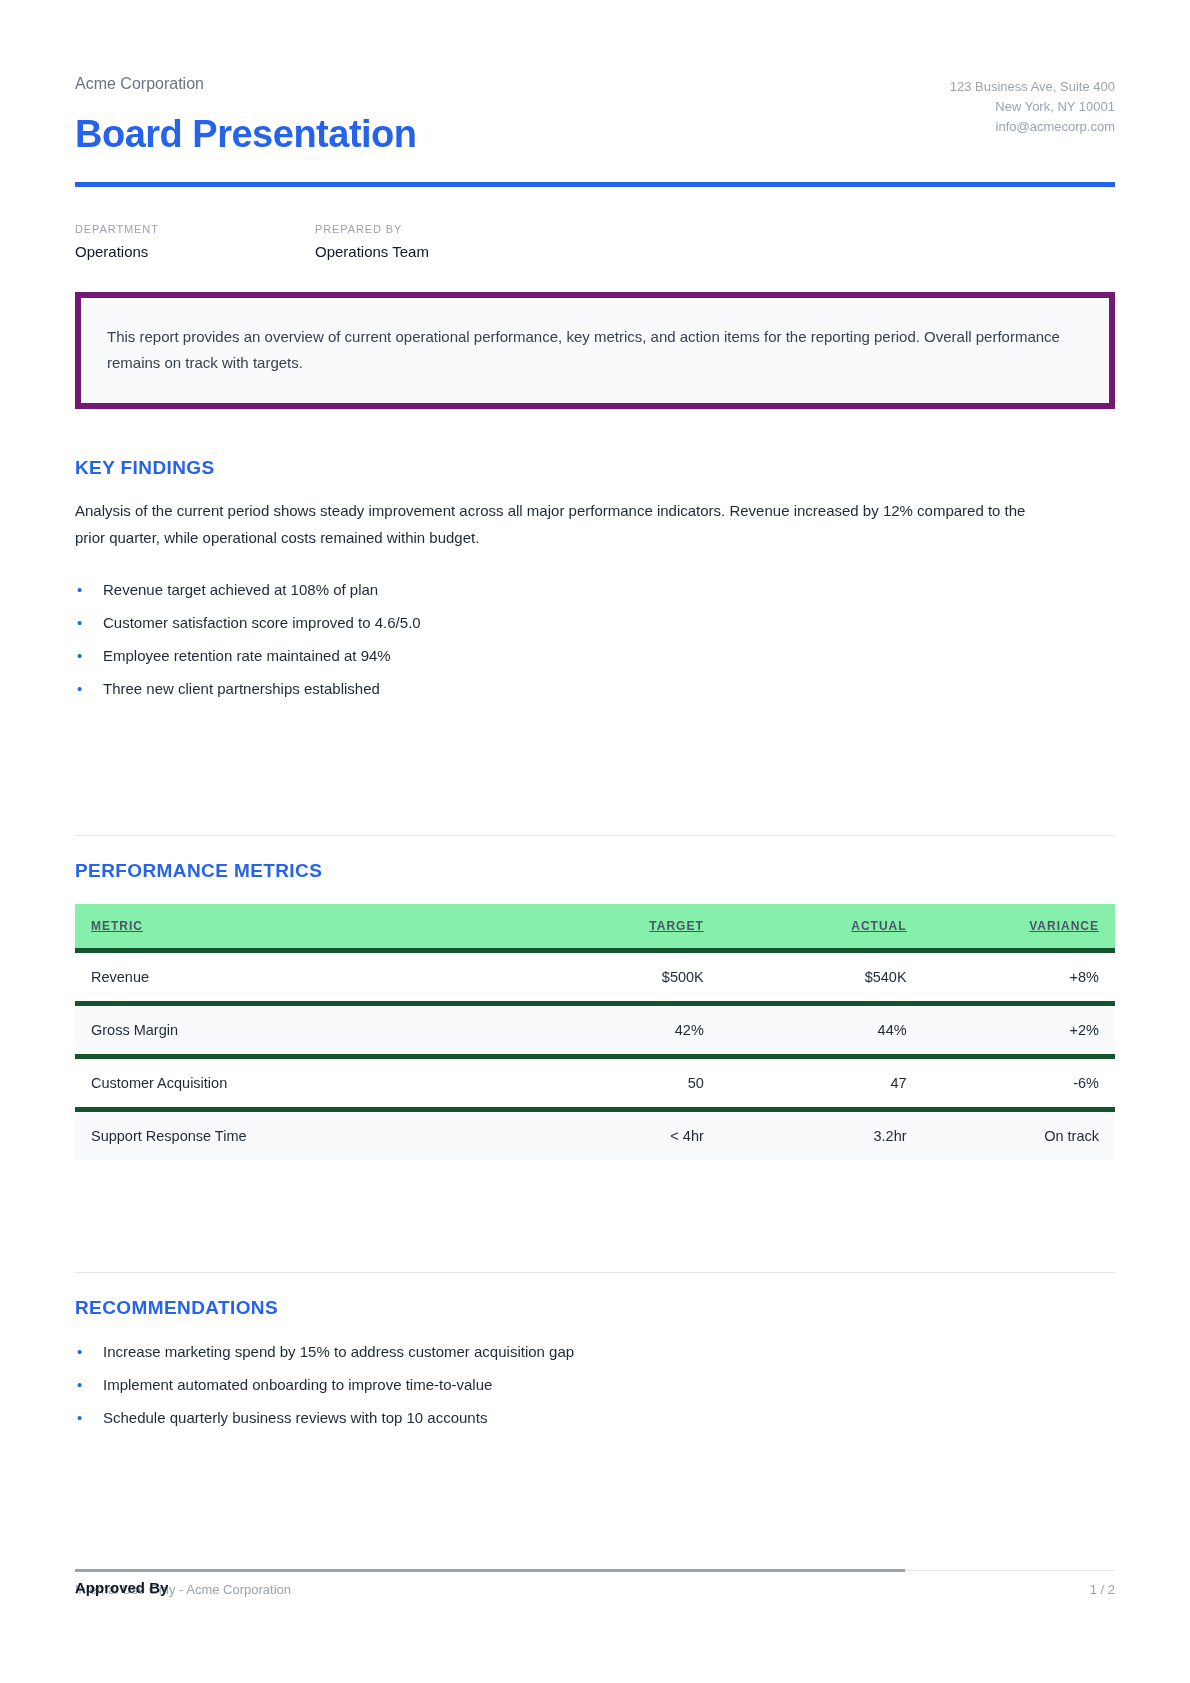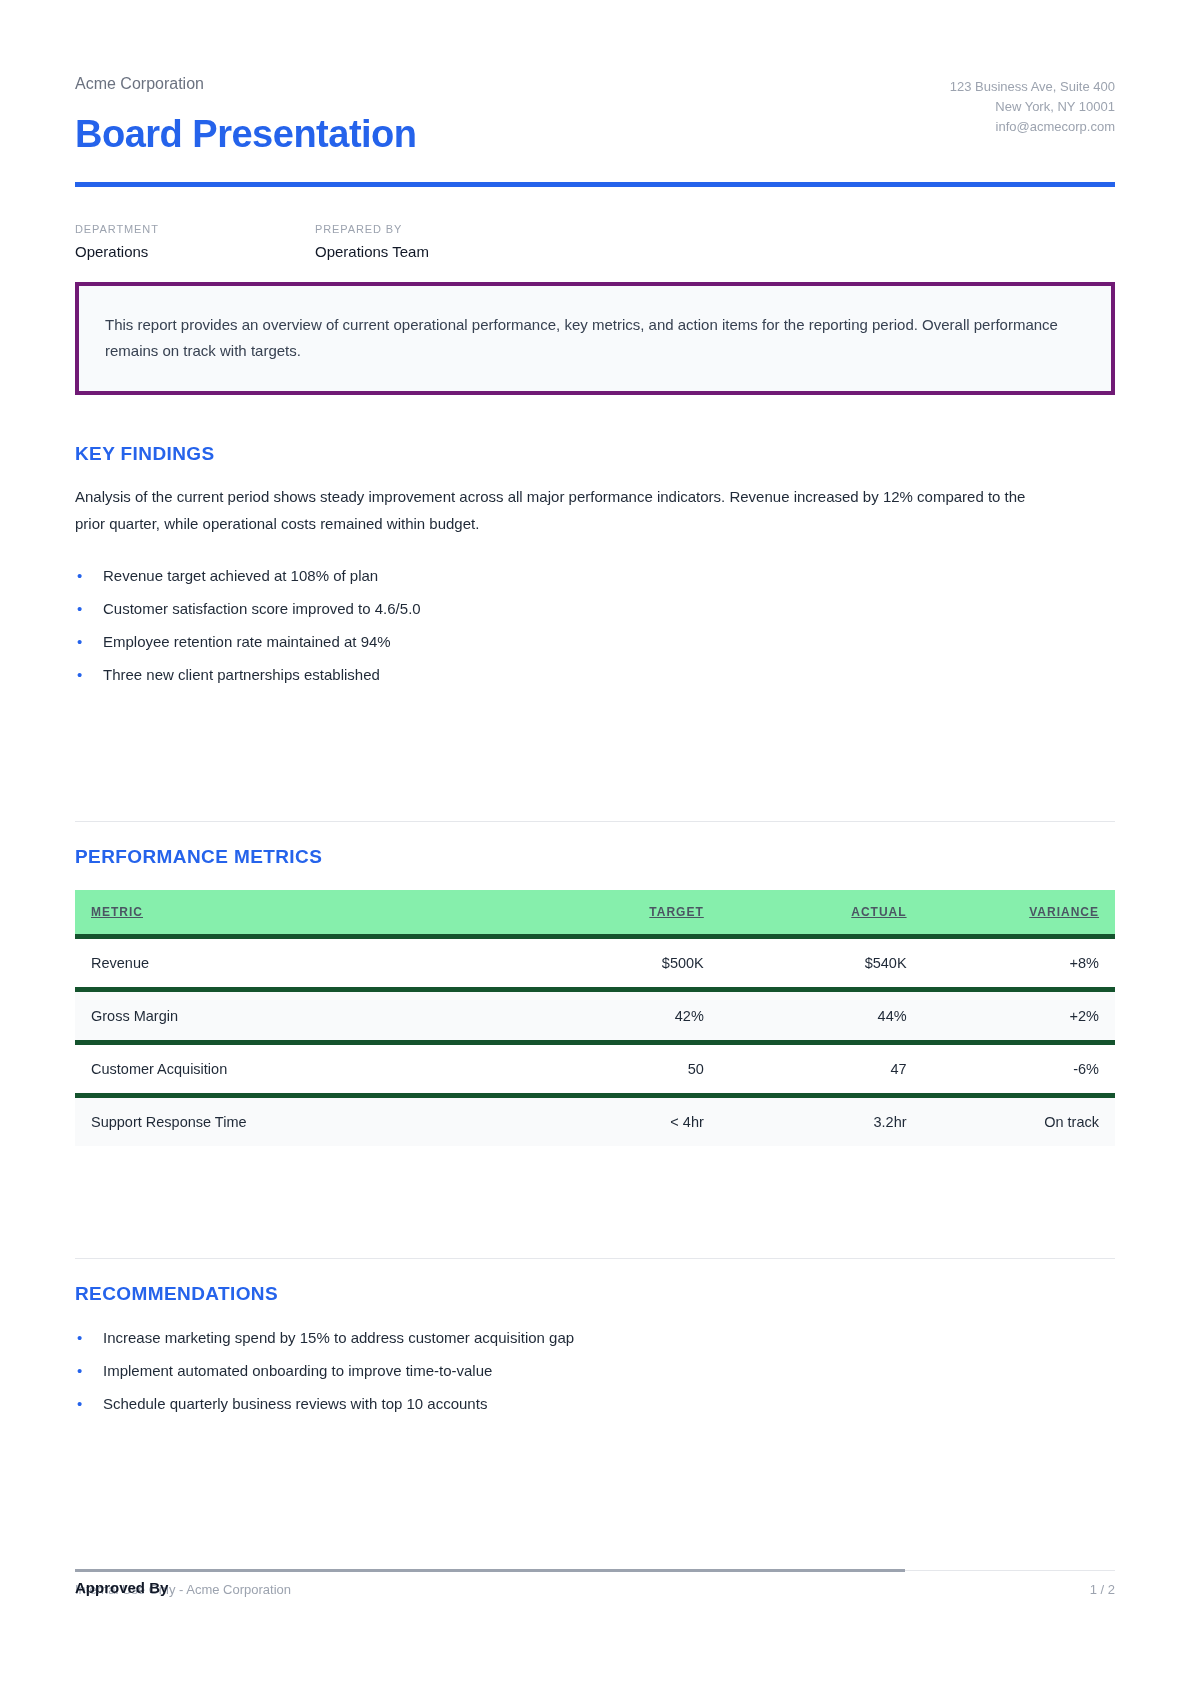--- a/index.html
+++ b/index.html
@@ -22,23 +22,23 @@
   .doc-title { font-size: 38px; font-weight: 700; color: #2563eb; margin-top: 20px; letter-spacing: -0.5px; }
   .address { text-align: right; font-size: 13px; color: #9ca3af; line-height: 1.55; padding-top: 2px; }
   .accent-rule { height: 5px; background: #2563eb; margin-top: 26px; }
   
   .meta-row { display: flex; margin-top: 36px; }
   .meta-field { width: 240px; }
   .meta-label { font-size: 11px; color: #9ca3af; letter-spacing: 0.9px; text-transform: uppercase; }
   .meta-value { font-size: 15px; color: #111827; margin-top: 8px; }
   
   .summary-box {
-    margin-top: 22px;
+    margin-top: 32px;
     background: #f8fafc;
-    border: 4px solid #701a75;
+    border: 6px solid #701a75;
     padding: 26px 26px;
   }
   .summary-box p { font-size: 15px; color: #374151; line-height: 1.75; }
   
   .section-heading { font-size: 19px; font-weight: 700; color: #2563eb; letter-spacing: 0.4px; }
   .sec-keyfindings { margin-top: 48px; }
   .sec-paragraph { margin-top: 18px; font-size: 15px; line-height: 1.8; color: #1f2937; max-width: 960px; }
   .bullet-list { list-style: none; margin-top: 22px; }
   .bullet-item { display: flex; align-items: baseline; padding: 8px 0; font-size: 15px; color: #1f2937; }
   .bullet-dot { color: #2563eb; width: 28px; flex: 0 0 28px; font-size: 15px; padding-left: 2px; }

